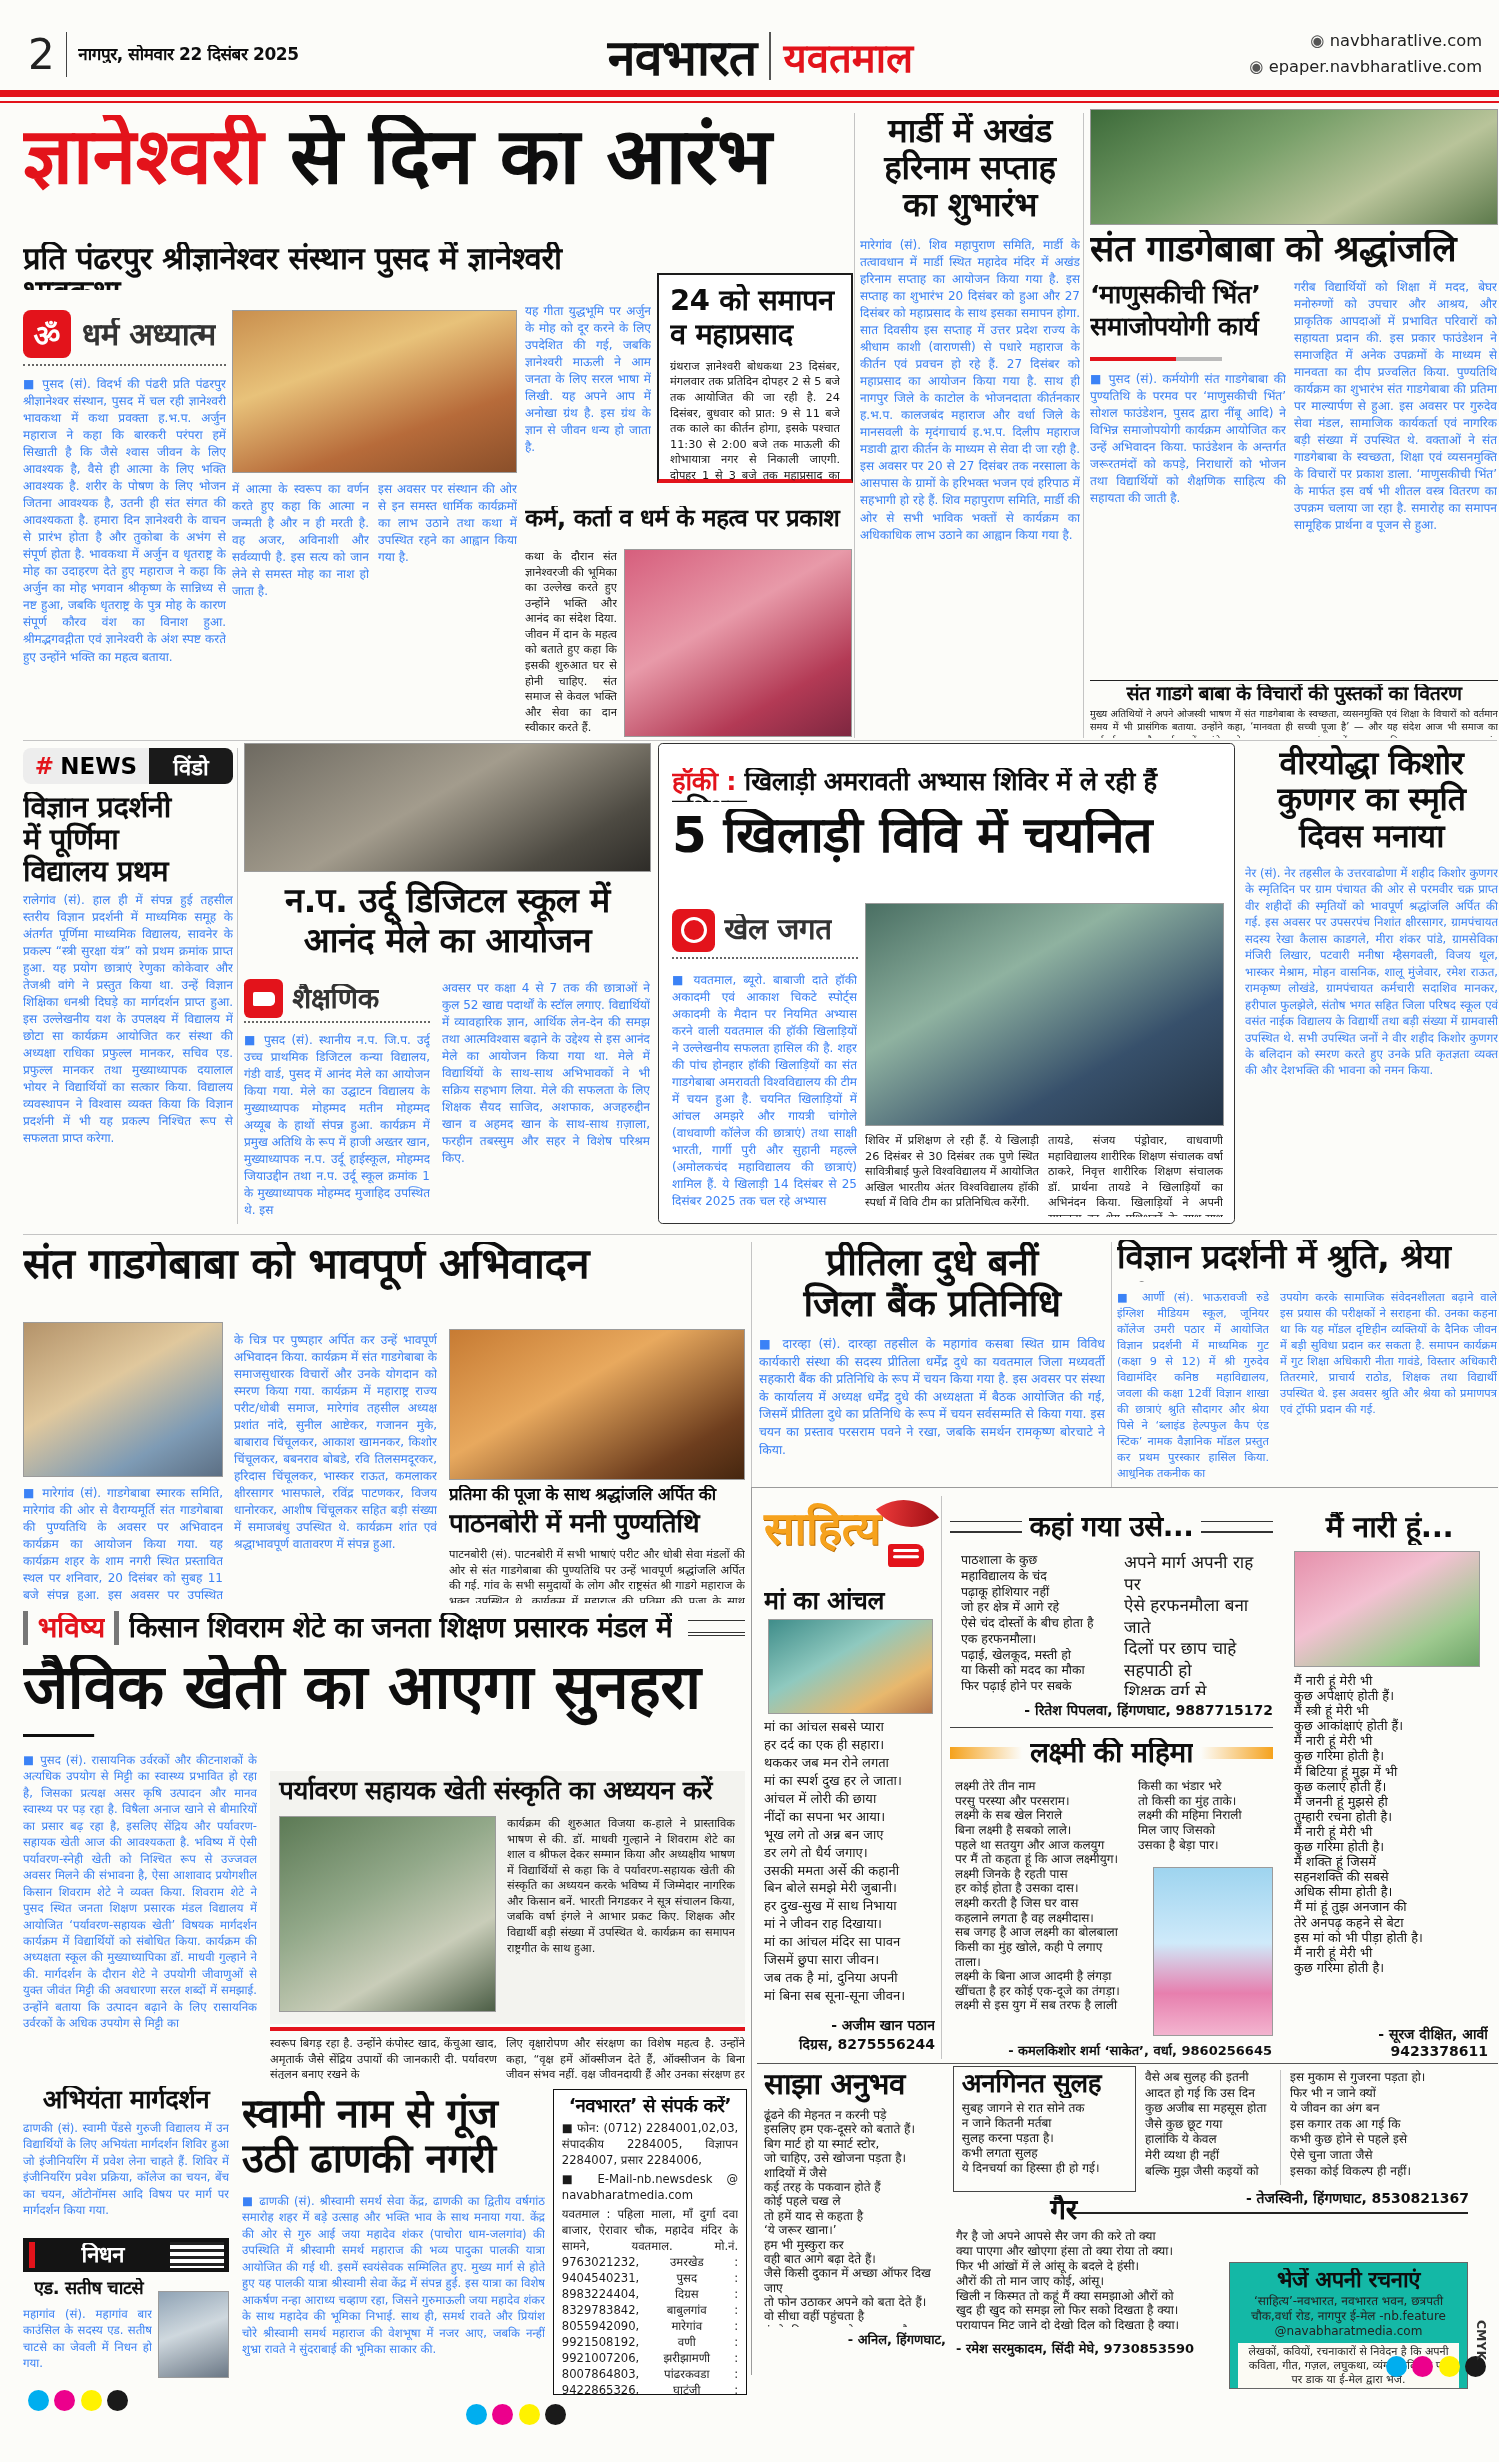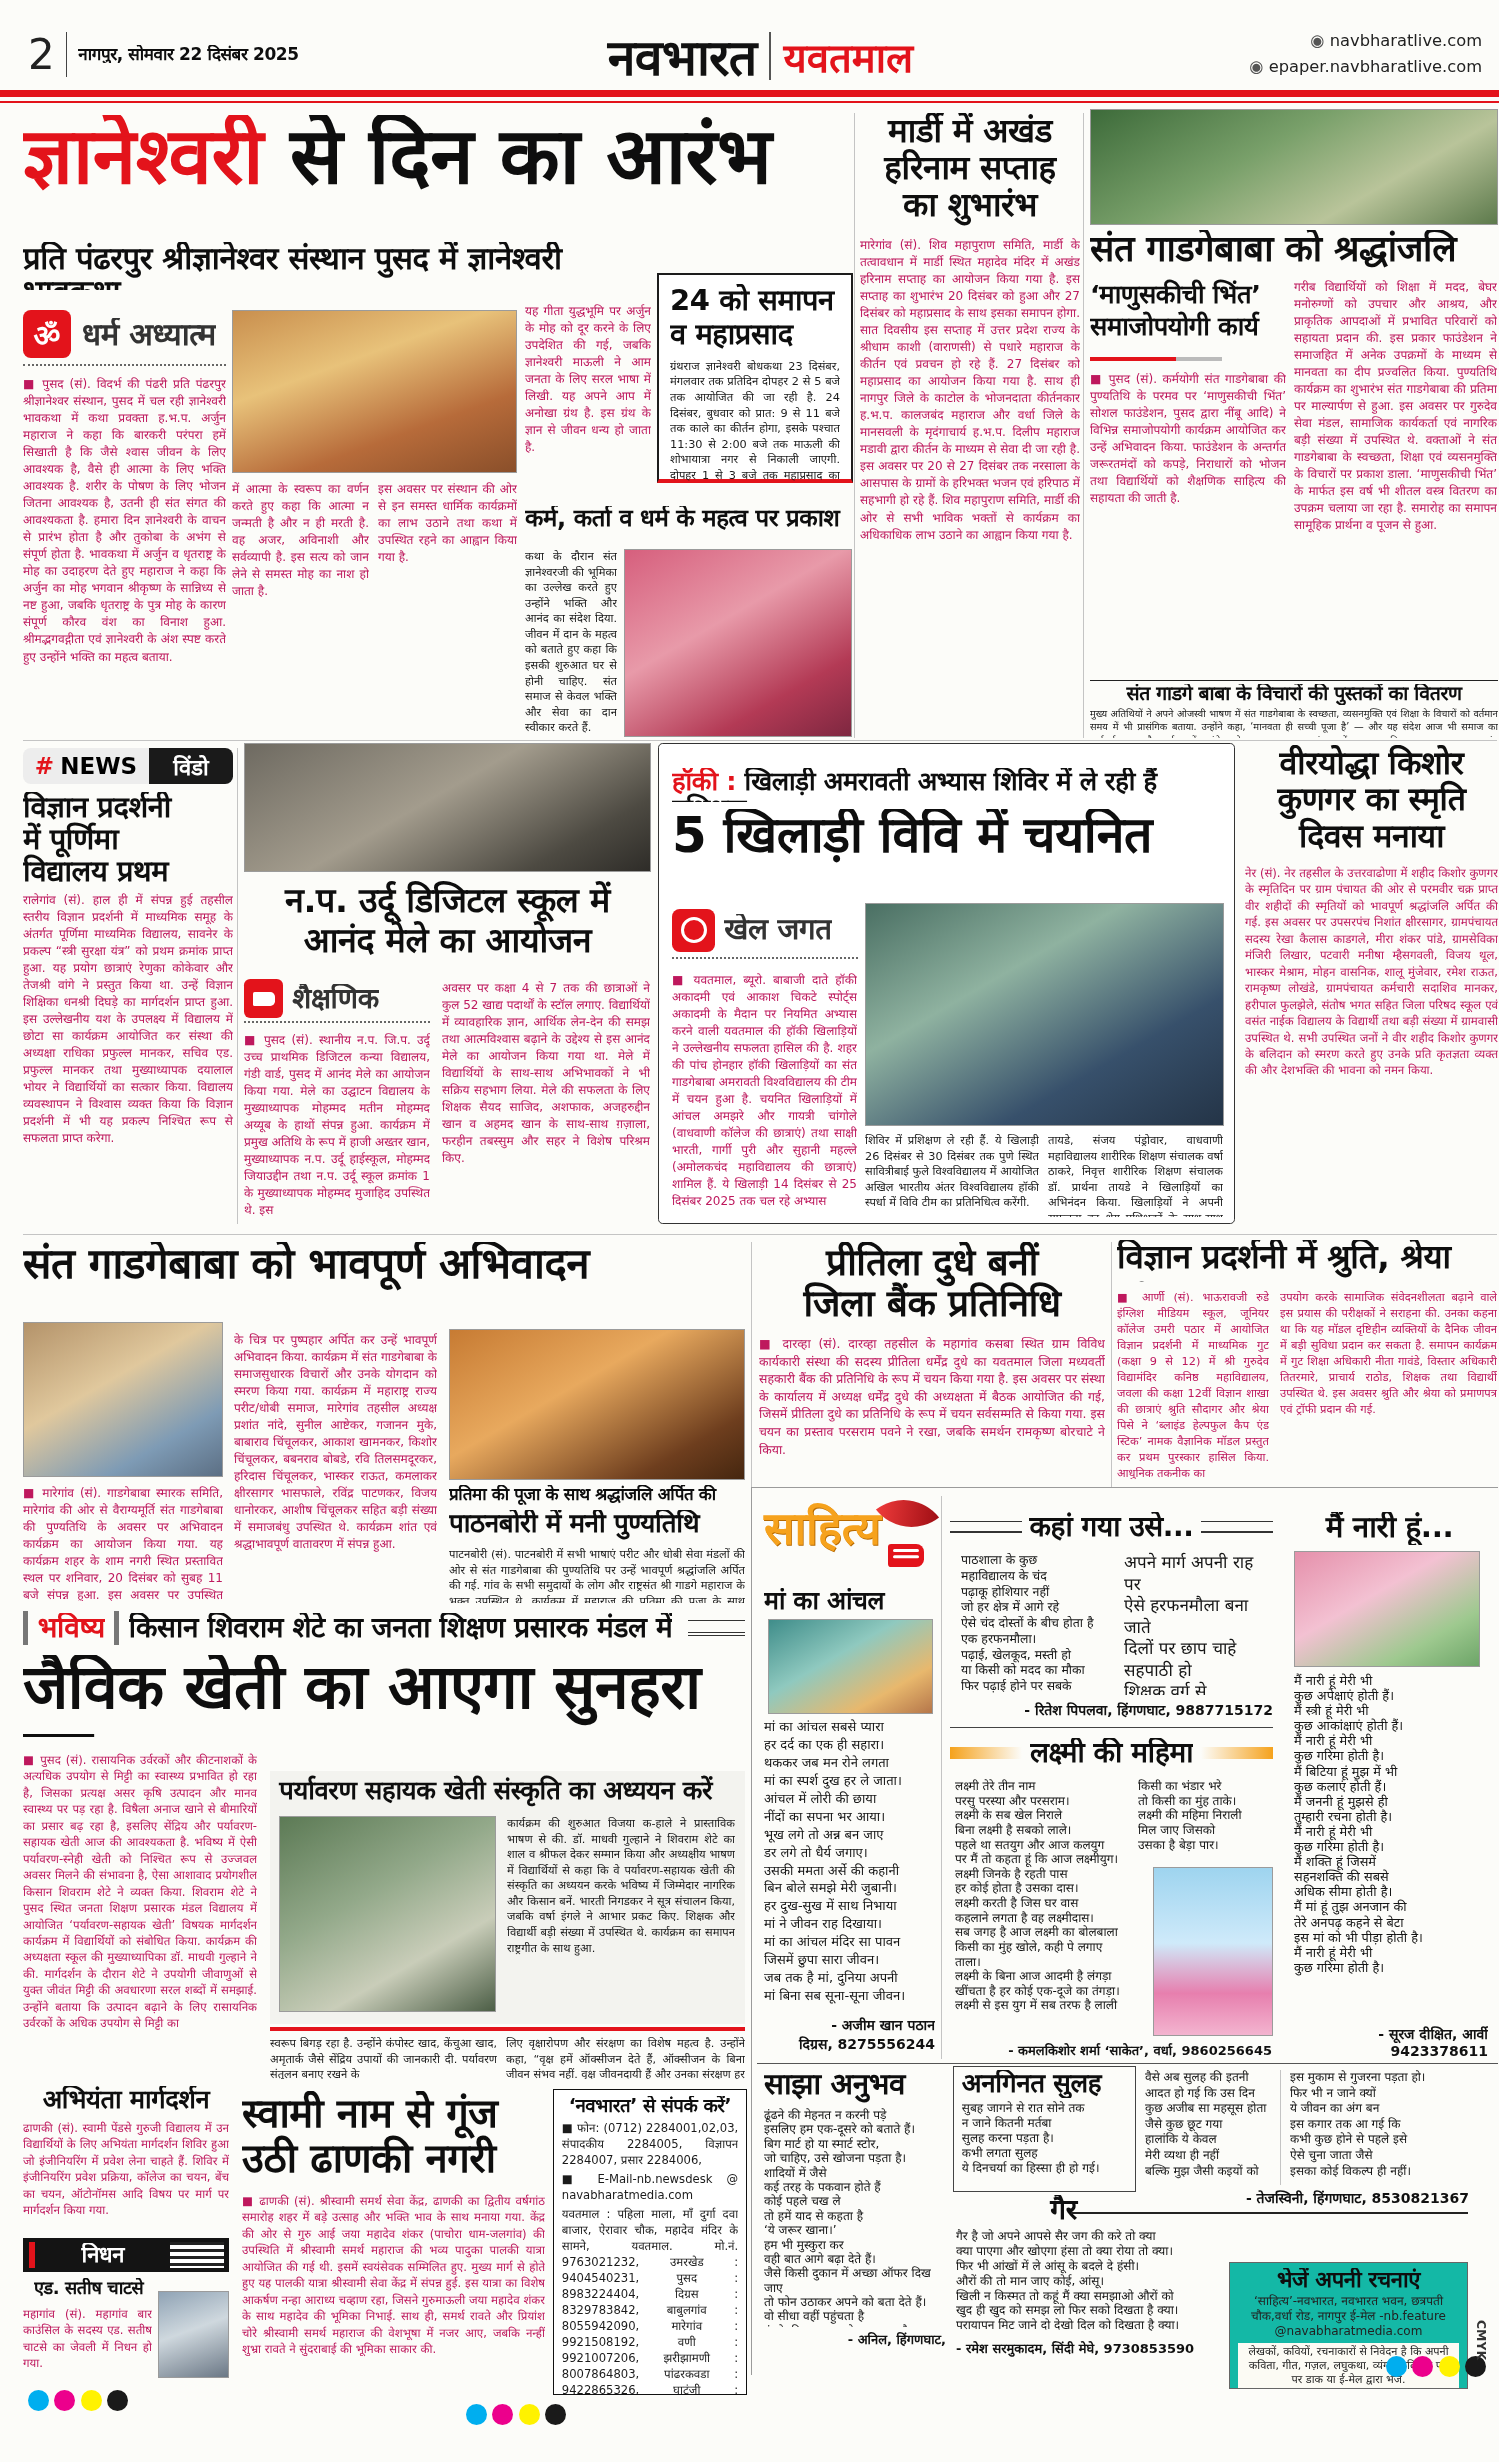--- a/index.html
+++ b/index.html
@@ -1,19 +1,19 @@
 <!DOCTYPE html>
 <html style="font-size:12.4px"><head>
 <meta charset="utf-8">
 <style>
   html,body{margin:0;padding:0;background:#9a9a9a;}
   .page{position:relative;width:1499px;height:2462px;background:#fcfcf9;
         font-family:"DejaVu Sans","Liberation Sans",sans-serif;overflow:hidden;margin:0 auto;}
   .abs{position:absolute;box-sizing:border-box;}
-  .bt{font-size:12px;line-height:1.42;text-align:justify;color:#be185d;overflow:hidden;}
+  .bt{font-size:12px;line-height:1.42;text-align:justify;color:#3b82f6;overflow:hidden;}
   .bt-s{font-size:11.3px;line-height:1.38;text-align:justify;color:#1b1b1b;overflow:hidden;}
   .hl{font-weight:bold;color:#0e0e0e;line-height:1.06;letter-spacing:-0.4px;overflow:hidden;}
   .pre{white-space:pre-line;}
   .center{text-align:center;}
   .right{text-align:right;}
   .photo{border:0.8px solid #9b9b9b;}
   .vline{background:#c4c4c4;width:0.8px;}
   .hline{background:#c4c4c4;height:0.8px;}
   .dotted{border-bottom:2.3px dotted #666;}
   .icon-sq{display:flex;align-items:center;justify-content:center;background:#e3131b;border-radius:7.8px;color:#fff;font-weight:bold;}

